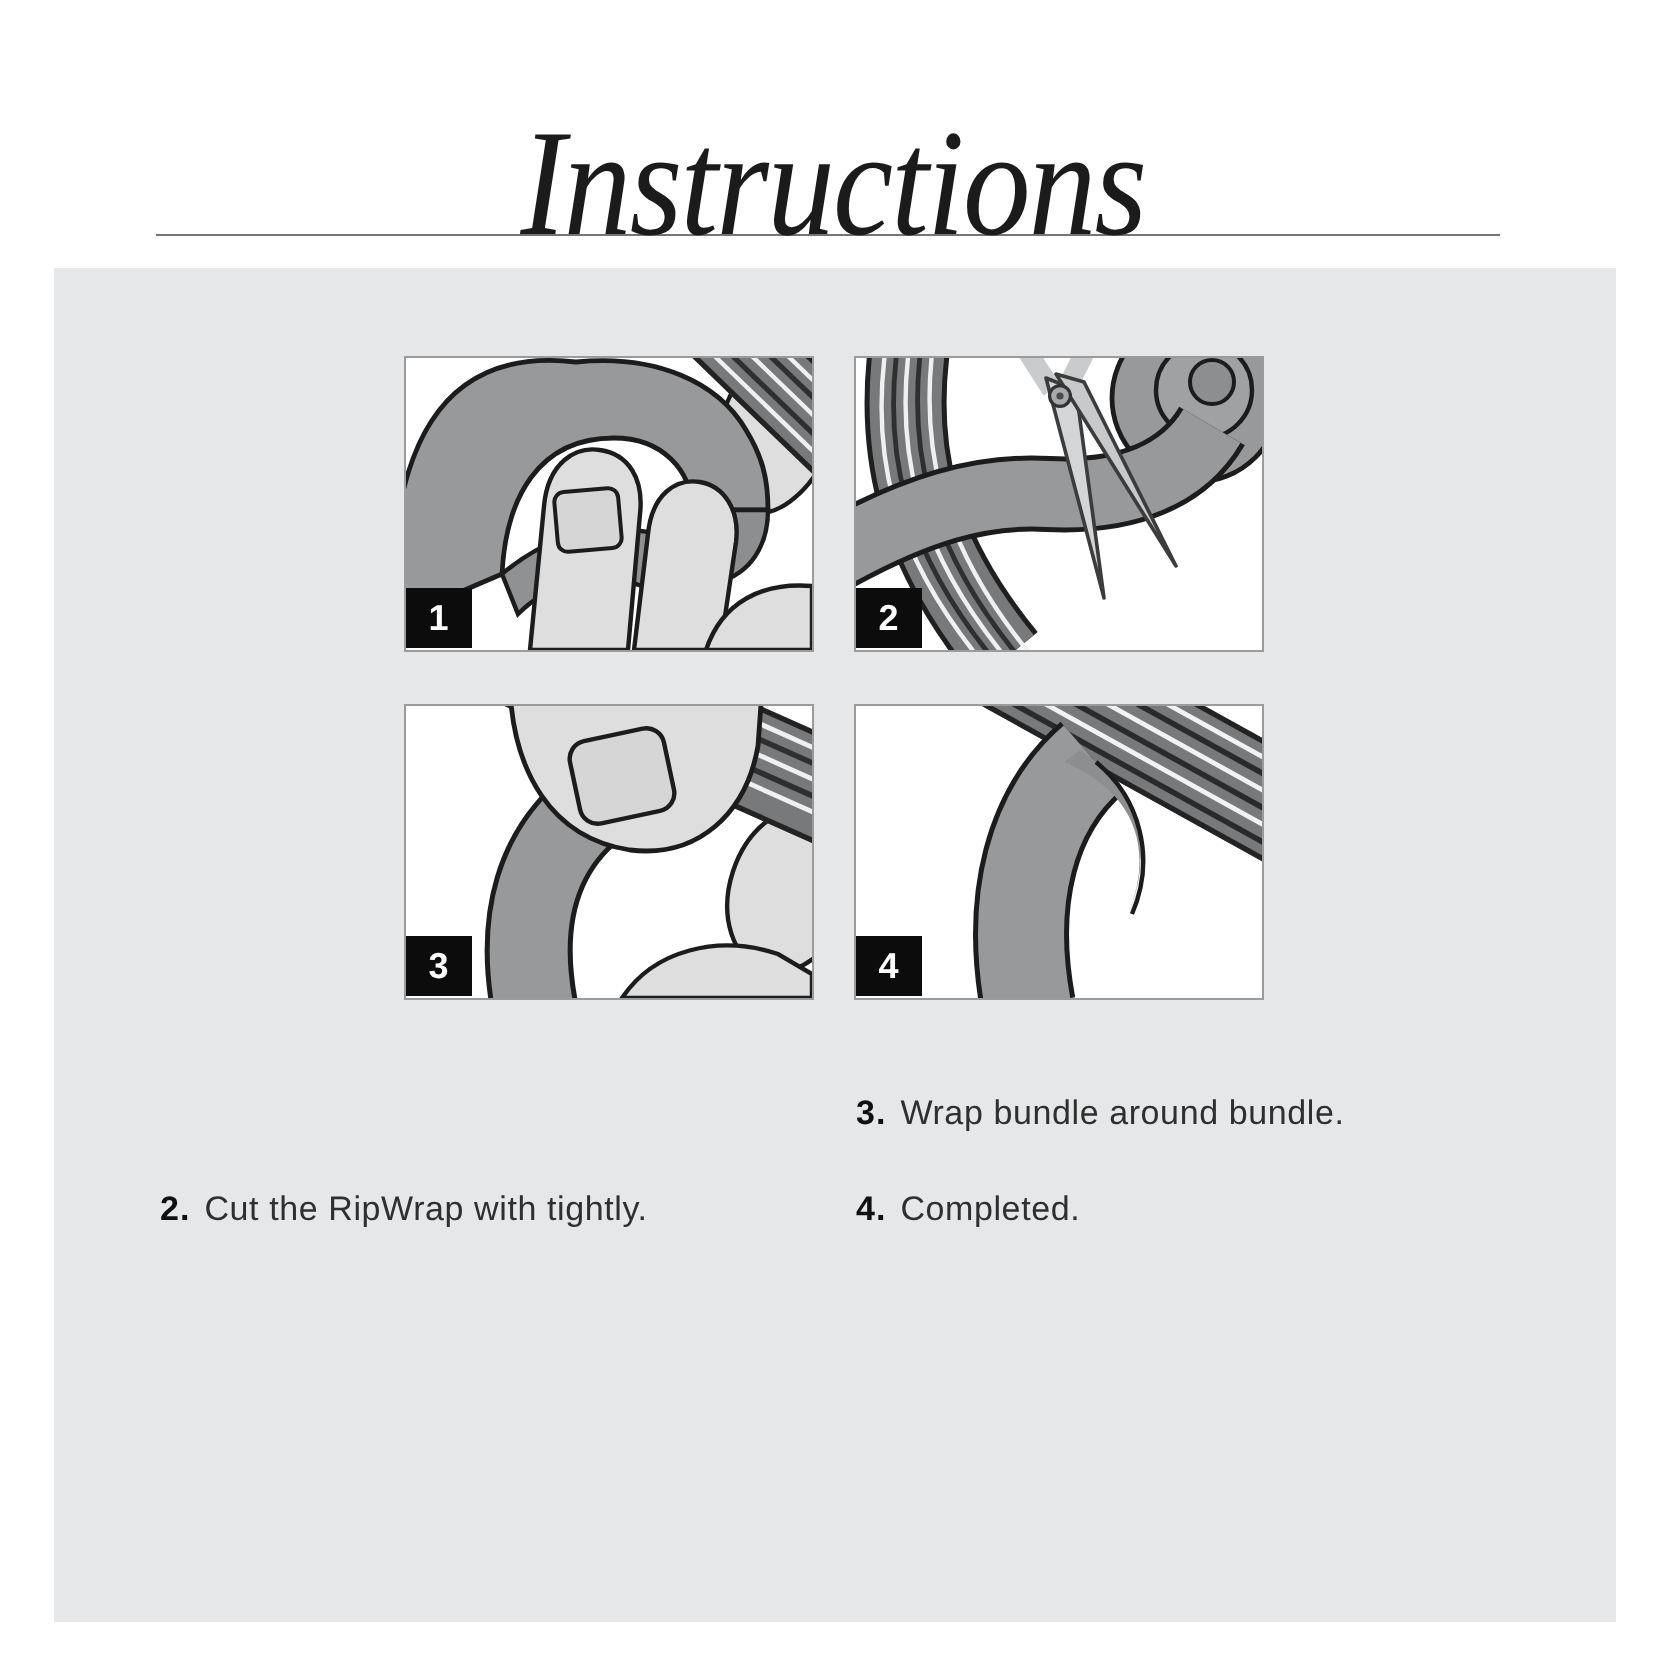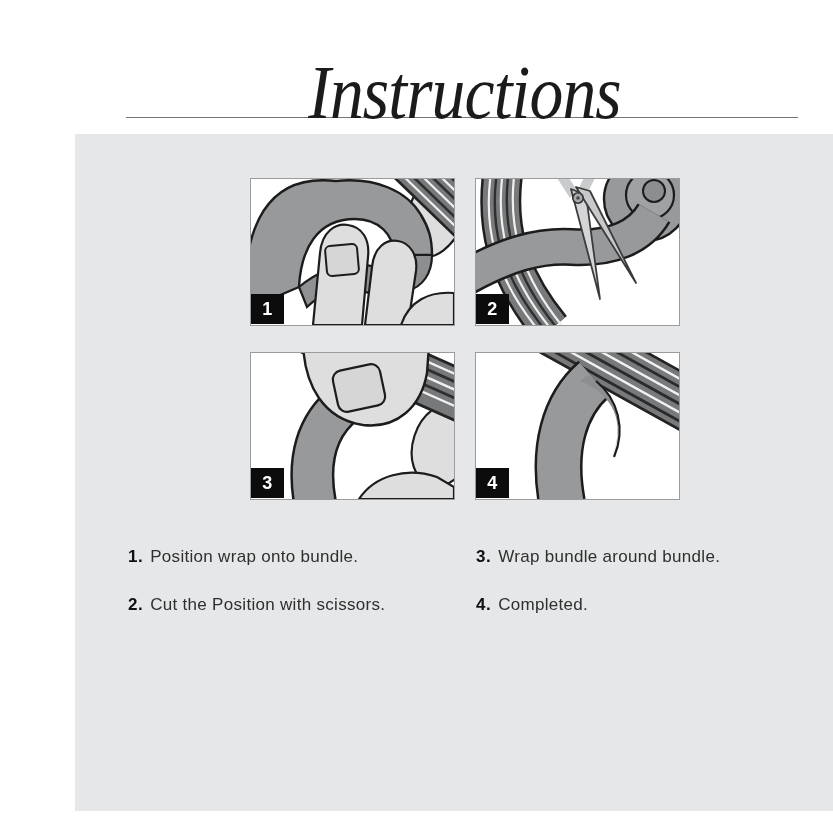--- a/index.html
+++ b/index.html
@@ -3,21 +3,21 @@
 <meta charset="utf-8">
 <style>
   :root{
     --page-bg:#ffffff; --panel-bg:#e6e7e8; --rule:#757575; --title:#1b1b1b;
     --caption-text:#2f2f2f; --caption-number:#101010; --badge-bg:#0c0c0c;
     --badge-text:#ffffff; --image-border:#9b9b9b;
   }
   html,body{margin:0;padding:0;}
   body{width:833px;height:833px;background:var(--page-bg);overflow:hidden;
        font-family:"Liberation Sans",sans-serif;}
-  .page{position:relative;width:686px;height:833px;background:var(--page-bg);margin-left:48px;}
+  .page{position:relative;width:686px;height:833px;background:var(--page-bg);}
 
   
   .rule{position:absolute;left:78px;top:117px;width:672px;height:1px;background:var(--rule);}
   .title{position:absolute;left:0;top:54px;width:833px;margin:0;text-align:center;
          font-family:"Liberation Serif",serif;font-style:italic;font-weight:400;
          font-size:76px;line-height:1;color:var(--title);
          transform:scaleX(0.89);transform-origin:50% 50%;letter-spacing:-1px;}
 
   
   .panel{position:absolute;left:27px;top:134px;width:781px;height:677px;background:var(--panel-bg);}
@@ -146,25 +146,22 @@
           <rect x="-140" y="24.4" width="480" height="2.6" fill="#232323"></rect>
         </g>
         <path d="M118,26 C88,52 76,96 86,150" fill="none" stroke="#1c1c1c" stroke-width="48"></path>
         <path d="M118,26 C88,52 76,96 86,150" fill="none" stroke="#97999b" stroke-width="43"></path>
         <path d="M112,22 C140,40 150,72 136,104 C150,70 138,42 104,28 Z" fill="#8c8e90"></path>
         <path d="M120,28 C142,46 150,76 138,104" fill="none" stroke="#1c1c1c" stroke-width="2.2"></path>
       </svg>
       <div class="badge">4</div>
     </figure>
 
-    <div class="caption cap1">
-      <span class="num">1.</span><span class="txt">Position wrap onto bundle.</span>
-    </div>
     <div class="caption cap2">
-      <span class="num">2.</span><span class="txt">Cut the Position with scissors.</span>
+      <span class="num">2.</span><span class="txt">Cut the RipWrap with tightly.</span>
     </div>
     <div class="caption cap3">
       <span class="num">3.</span><span class="txt">Wrap bundle around bundle.</span>
     </div>
     <div class="caption cap4">
       <span class="num">4.</span><span class="txt">Completed.</span>
     </div>
 
   </section>
 </div>

